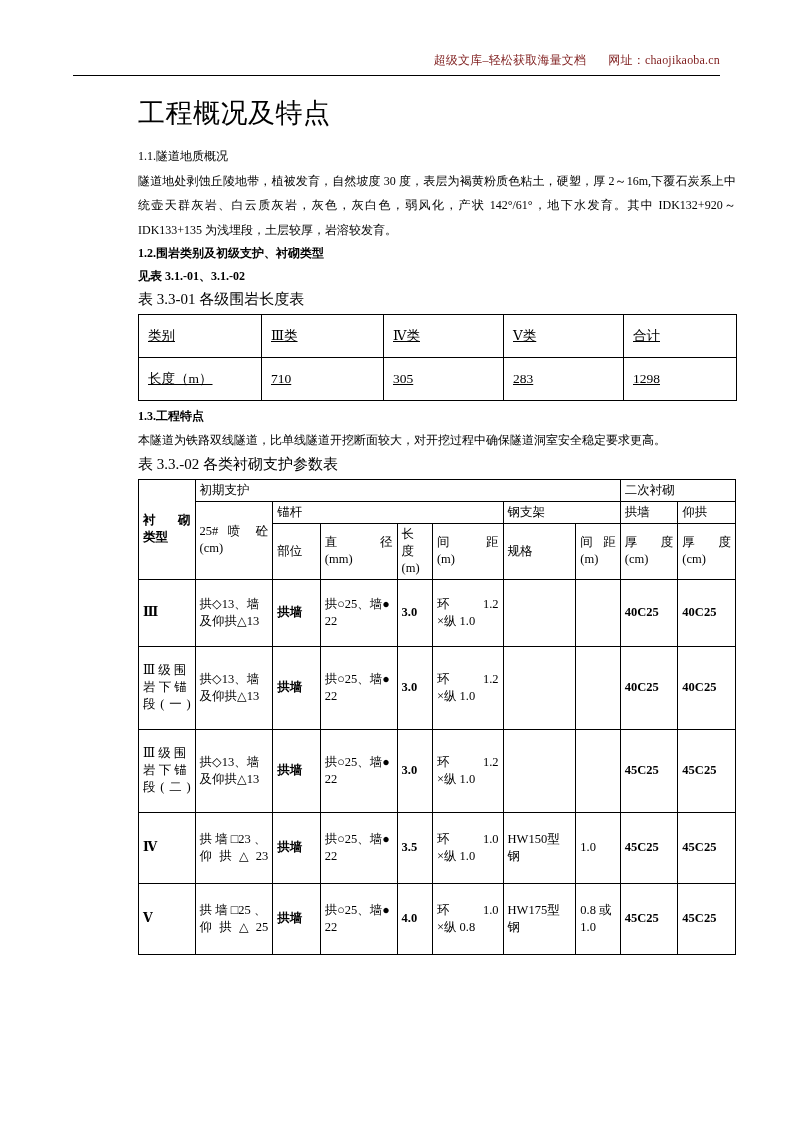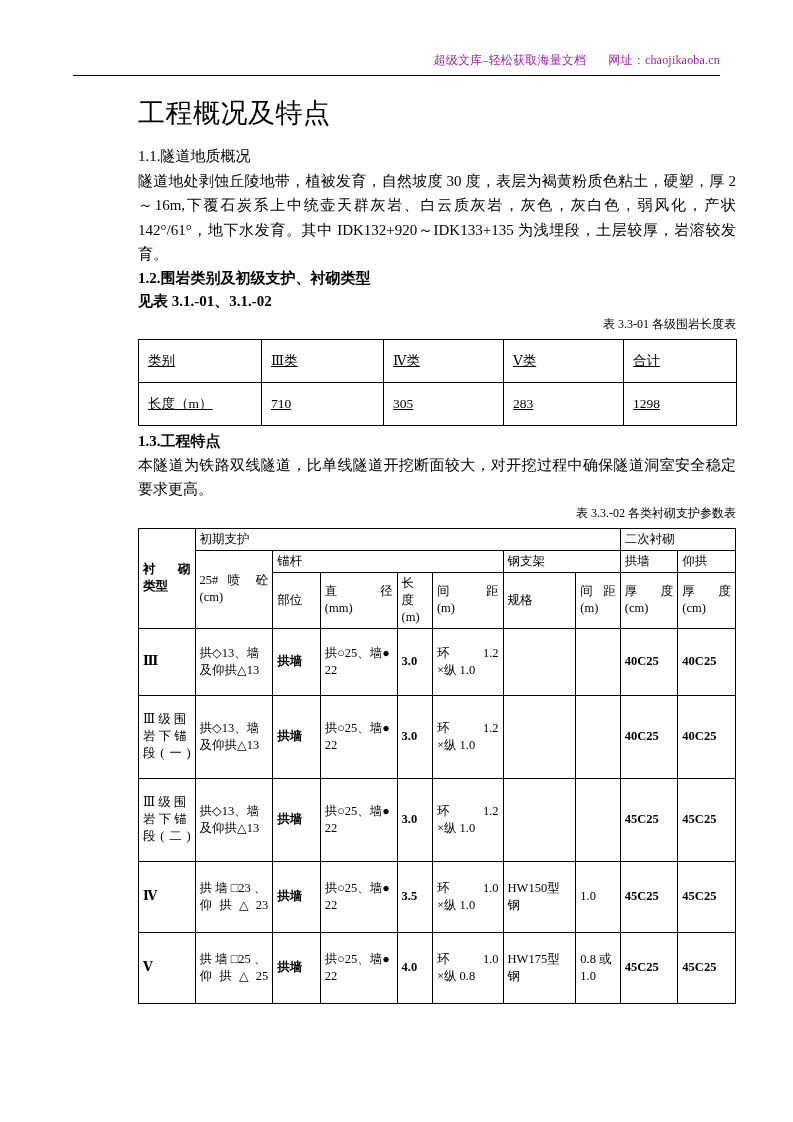--- a/index.html
+++ b/index.html
@@ -24,21 +24,21 @@
   
   .page-header {
     position: absolute;
     left: 73px;
     top: 52px;
     width: 647px;
     text-align: right;
     font-size: 12px;
     line-height: 16px;
     letter-spacing: 0.2px;
-    color: #a21caf;
+    color: #7f1d1d;
     white-space: nowrap;
   }
   .page-header .hdr-site { }
   .page-header .hdr-gap { display: inline-block; width: 22px; }
   .page-header .hdr-url-label { }
   .page-header .hdr-url { font-family: "Liberation Serif", serif; }
   .header-rule {
     position: absolute;
     left: 73px;
     top: 75px;
@@ -60,36 +60,35 @@
     margin: 0;
     padding: 0;
     font-family: "Liberation Sans", "DejaVu Sans", sans-serif;
     font-weight: normal;
     font-size: 27px;
     line-height: 42px;
     letter-spacing: 0.5px;
   }
 
   .para {
-    font-size: 15px;
+    font-size: 12px;
     line-height: 24.5px;
     text-align: justify;
     text-justify: inter-ideograph;
     margin: 0;
   }
   .para.tight { line-height: 23px; font-weight: bold; }
   .spacer-10 { height: 10px; }
   .spacer-4 { height: 4px; }
   .spacer-3 { height: 3px; }
 
   .tbl-caption {
-    font-size: 12px;
+    font-size: 15px;
     line-height: 23px;
     margin: 0;
-    text-align: right;
   }
 
   
   table.doc-table {
     border-collapse: collapse;
     width: 598px;
     table-layout: fixed;
     font-size: 13px;
   }
   table.doc-table td {

